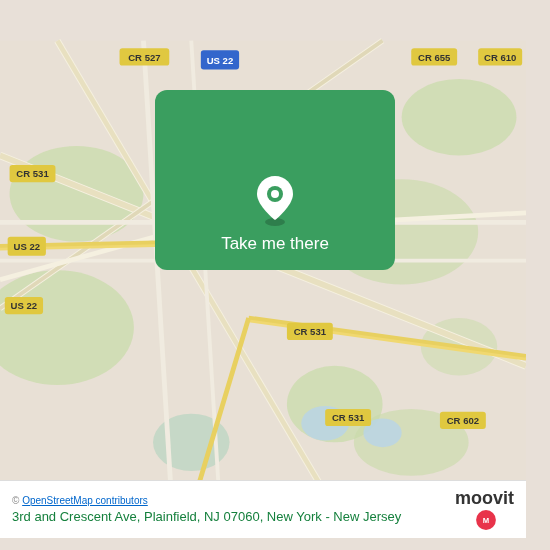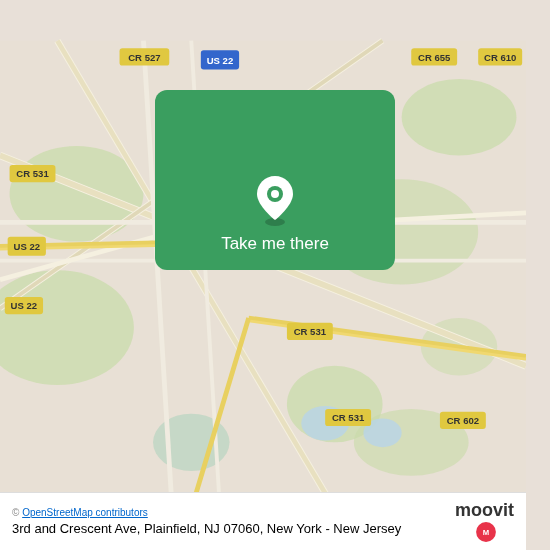--- a/index.html
+++ b/index.html
@@ -24,21 +24,21 @@
     #map-bg {
       width: 100%;
       height: 100%;
       position: absolute;
       top: 0; left: 0;
     }
 
     
     #info-bar {
       position: absolute;
-      bottom: 0;
+      bottom: 12px;
       left: 0;
       right: 0;
       background: #ffffff;
       padding: 8px 12px;
       border-top: 1px solid #ddd;
       display: flex;
       align-items: center;
       justify-content: space-between;
       height: 58px;
     }
@@ -55,21 +55,21 @@
       margin-bottom: 3px;
     }
 
     #copyright-line .osm-link {
       color: #0066cc;
       text-decoration: underline;
     }
 
     #address-text {
       font-size: 13px;
-      color: #000000;
+      color: #15803d;
       font-weight: normal;
     }
 
     #moovit-logo {
       display: flex;
       align-items: center;
       margin-left: 10px;
       flex-shrink: 0;
       flex-direction: column;
     }

